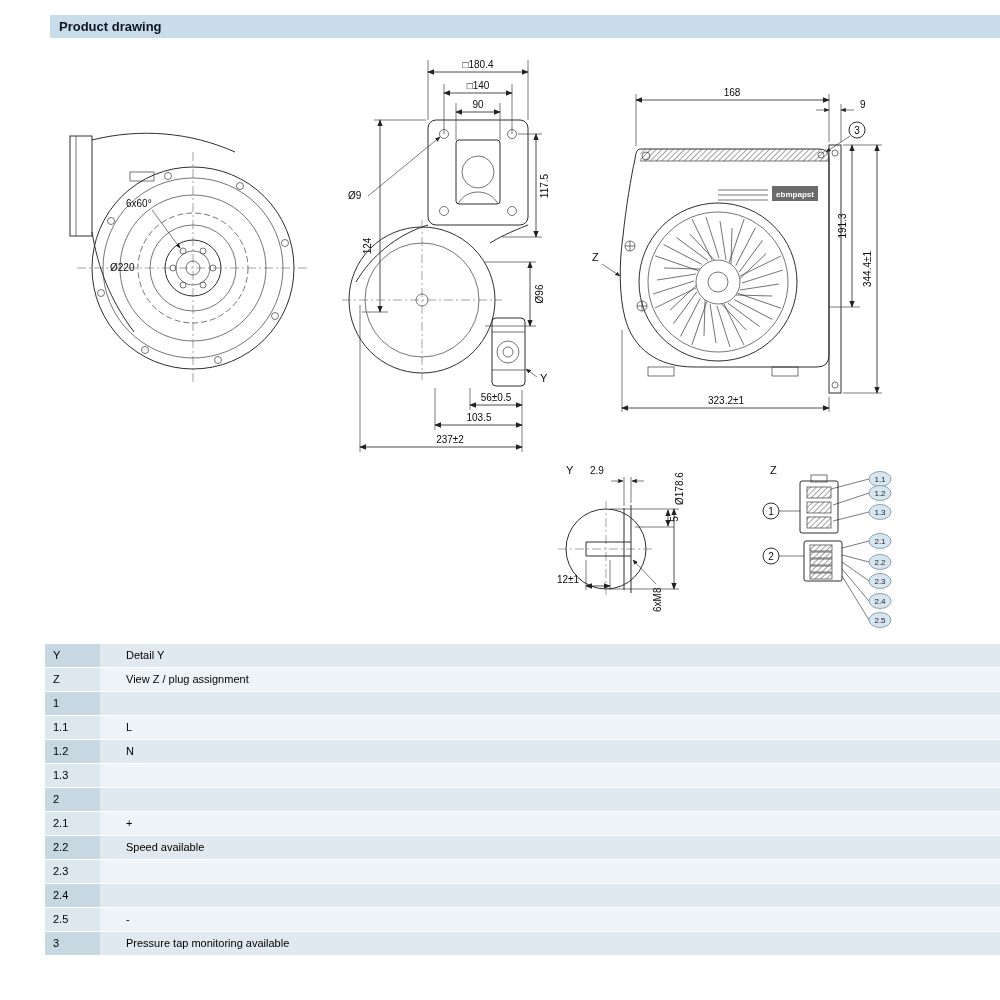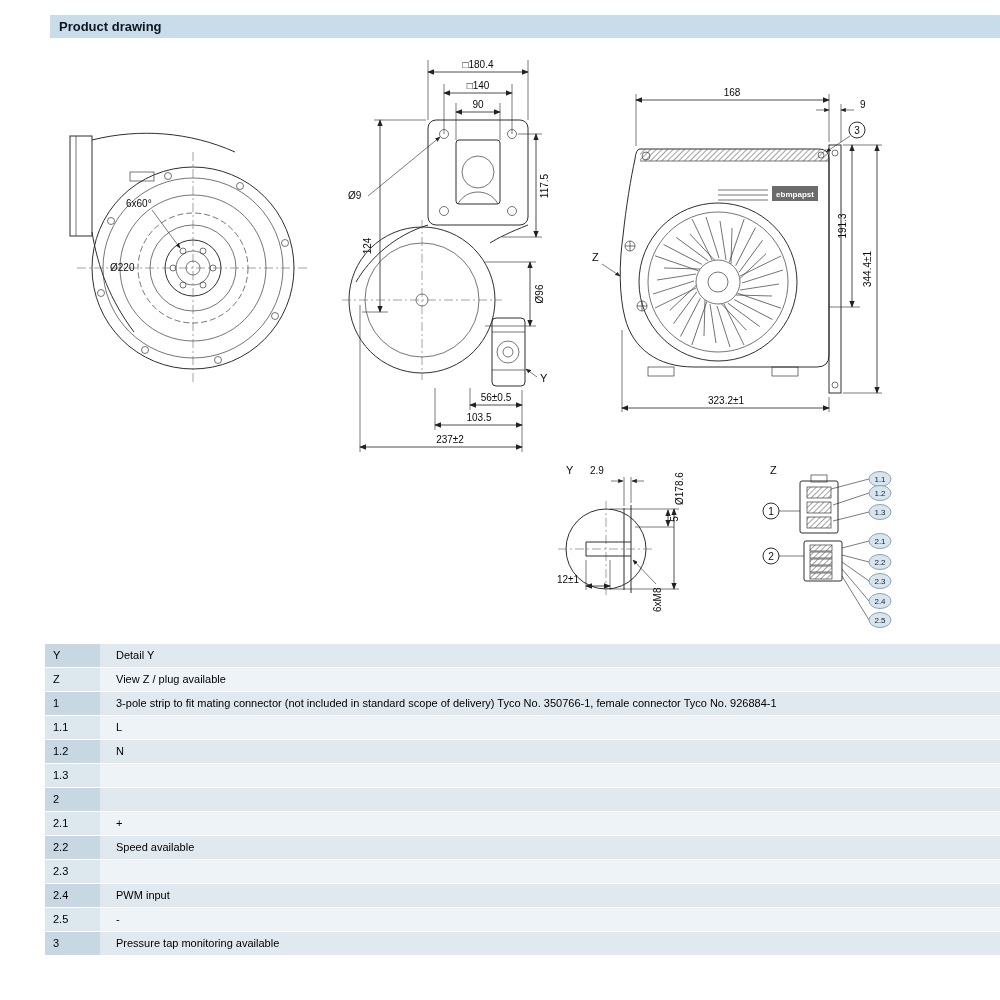--- a/index.html
+++ b/index.html
@@ -14,21 +14,21 @@
   svg .ext  { stroke:#222; stroke-width:0.6; fill:none; }
   svg .cl   { stroke:#666; stroke-width:0.6; fill:none; stroke-dasharray:9 3 2 3; }
   svg text.dt { font-size:10px; fill:#0a0a0a; }
   svg text.big { font-size:11px; fill:#0a0a0a; }
   svg .badge { fill:#d8e5ee; stroke:#7191a3; stroke-width:0.8; }
   svg text.bt { font-size:8px; fill:#112233; }
   svg text.logo { font-size:8px; font-weight:bold; fill:#ffffff; }
   .legend { position:absolute; left:15px; top:644px; width:970px; font-size:11px; color:#000; }
   .row { display:flex; border-bottom:1px solid #fff; }
   .row .key  { flex:0 0 55px; width:55px; padding:3px 6px 3px 8px; line-height:17px; }
-  .row .desc { width:760px; padding:3px 0 3px 16px; line-height:17px; }
+  .row .desc { width:760px; padding:3px 0 3px 26px; line-height:17px; }
   .row.a { background:#dfe9ef; } .row.a .key { background:#c8d8e2; }
   .row.b { background:#eef3f7; } .row.b .key { background:#dce7ee; }
 </style>
 </head>
 <body>
 
 <div class="page">
 
   <div class="header">
     <span>Product drawing</span>
@@ -323,25 +323,24 @@
     </g>
   </svg>
 
   <div class="legend">
     <div class="row a">
       <div class="key">Y</div>
       <div class="desc">Detail Y</div>
     </div>
     <div class="row b">
       <div class="key">Z</div>
-      <div class="desc">View Z / plug available</div>
+      <div class="desc">View Z / plug assignment</div>
     </div>
     <div class="row a">
       <div class="key">1</div>
-      <div class="desc">3-pole strip to fit mating connector (not included in standard scope of delivery) Tyco No. 350766-1, female connector Tyco No. 926884-1</div>
     </div>
     <div class="row b">
       <div class="key">1.1</div>
       <div class="desc">L</div>
     </div>
     <div class="row a">
       <div class="key">1.2</div>
       <div class="desc">N</div>
     </div>
     <div class="row b">
@@ -356,21 +355,20 @@
     </div>
     <div class="row a">
       <div class="key">2.2</div>
       <div class="desc">Speed available</div>
     </div>
     <div class="row b">
       <div class="key">2.3</div>
     </div>
     <div class="row a">
       <div class="key">2.4</div>
-      <div class="desc">PWM input</div>
     </div>
     <div class="row b">
       <div class="key">2.5</div>
       <div class="desc">-</div>
     </div>
     <div class="row a">
       <div class="key">3</div>
       <div class="desc">Pressure tap monitoring available</div>
     </div>
   </div>

